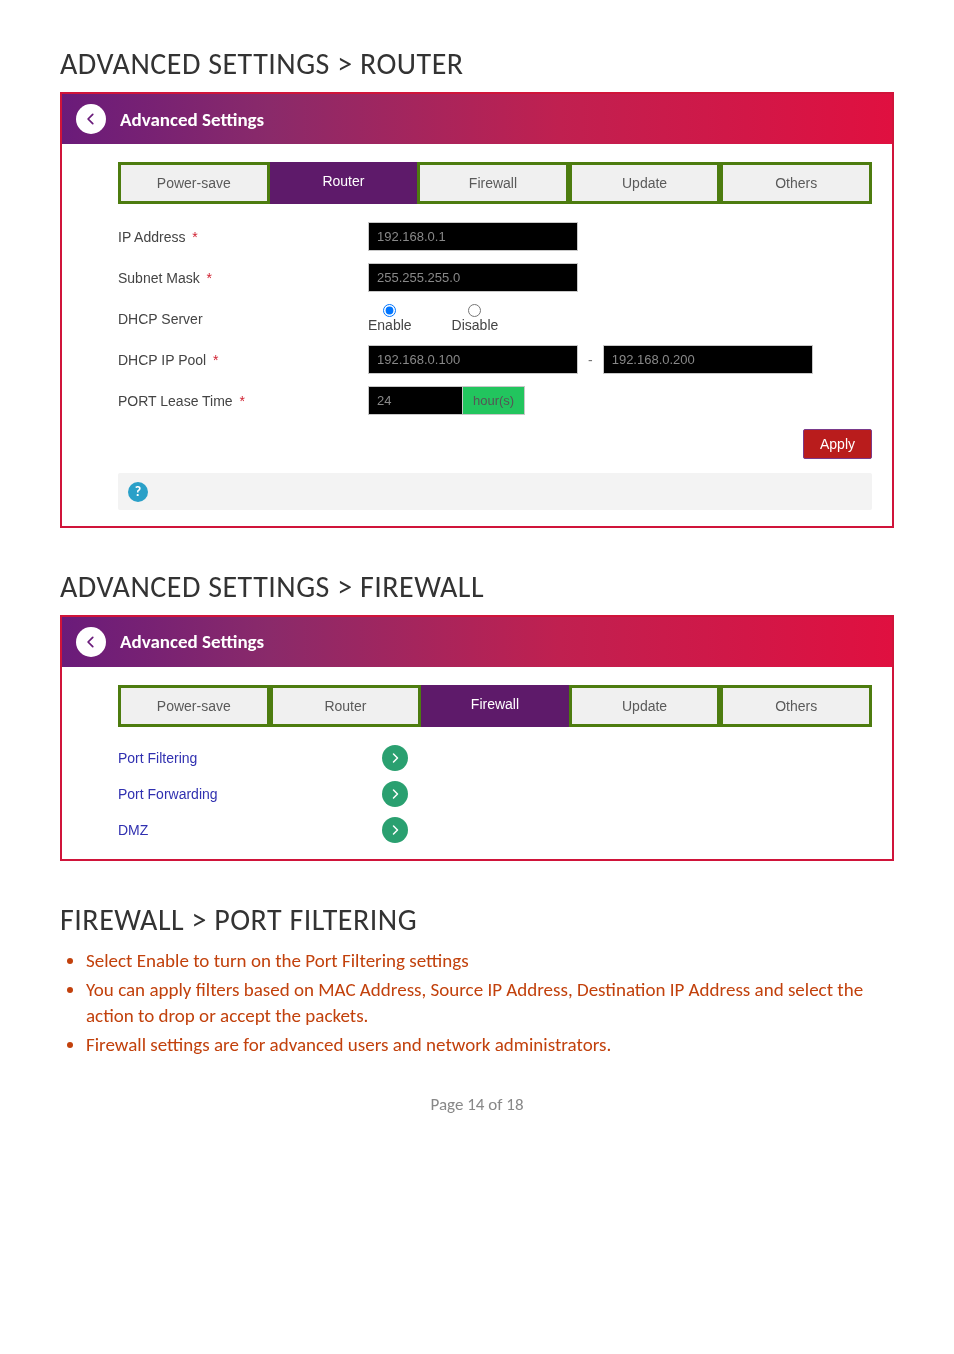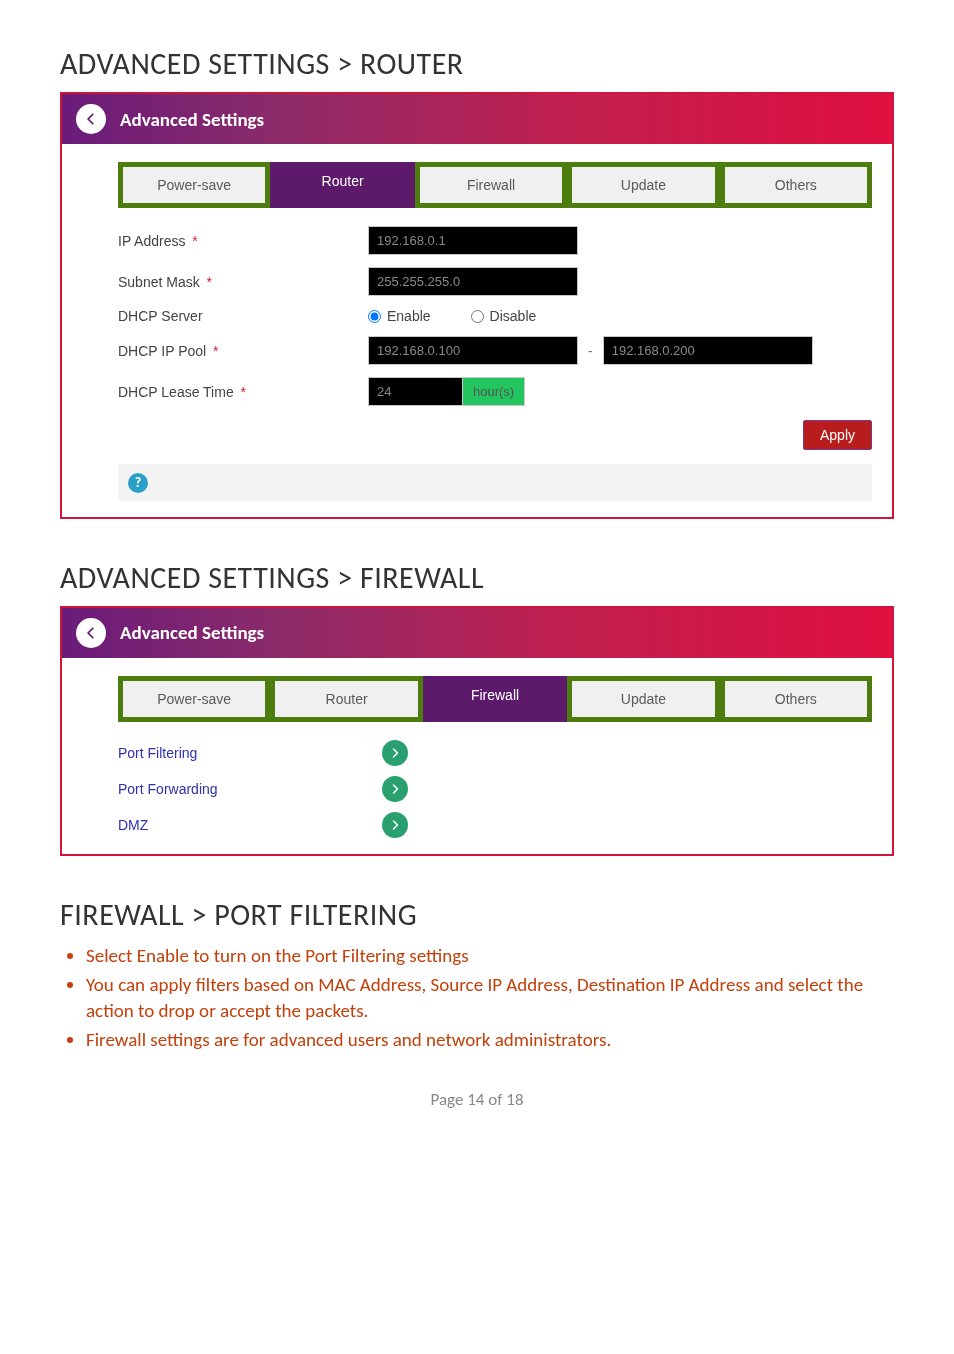--- a/index.html
+++ b/index.html
@@ -58,21 +58,21 @@
     flex: 1;
     text-align: center;
     padding: 10px 6px;
     font-size: 14px;
     font-family: 'Segoe UI', Arial, sans-serif;
     cursor: pointer;
   }
   .tab.inactive {
     background: #f0f0f0;
     color: #5a5a5a;
-    border: 5px solid #4d7c0f;
+    border: 3px solid #4d7c0f;
   }
   .tab.active {
     background: #5e1a6a;
     color: #fff;
     border: 1px solid #5e1a6a;
   }
   .form-row {
     display: flex;
     align-items: center;
     margin-bottom: 12px;
@@ -99,21 +99,21 @@
     display: inline-block;
     border: 1px solid #c8c8c8;
     border-left: none;
     background: #22c55e;
     color: #555;
     font-size: 13px;
     padding: 6px 10px;
     font-family: Verdana, Arial, sans-serif;
   }
   .radio-wrap { display: flex; align-items: center; gap: 40px; }
-  .radio-opt { display: flex; align-items: center; gap: 6px; font-size: 14px; }
+  .radio-opt { display: flex; align-items: center; font-size: 14px; flex-direction: column; }
   .radio-opt input { margin: 0; }
   .apply-row { text-align: right; margin-top: 14px; }
   .apply-btn {
     background: #b91c1c;
     color: #fff;
     border: 1px solid #7a3a8a;
     padding: 6px 16px;
     font-size: 14px;
     border-radius: 2px;
     cursor: pointer;
@@ -242,21 +242,21 @@
         <span>DHCP IP Pool</span>
         <span class="req">*</span>
       </div>
       <input class="txt-input w-med" value="192.168.0.100" style="">
       <span class="sep">-</span>
       <input class="txt-input w-med" value="192.168.0.200" style="">
     </div>
 
     <div class="form-row">
       <div class="form-label">
-        <span>DHCP Lease Time</span>
+        <span>PORT Lease Time</span>
         <span class="req">*</span>
       </div>
       <input class="txt-input w-sm" value="24" style="">
       <span class="unit">hour(s)</span>
     </div>
 
     <div class="apply-row">
       <button class="apply-btn">Apply</button>
     </div>
 

